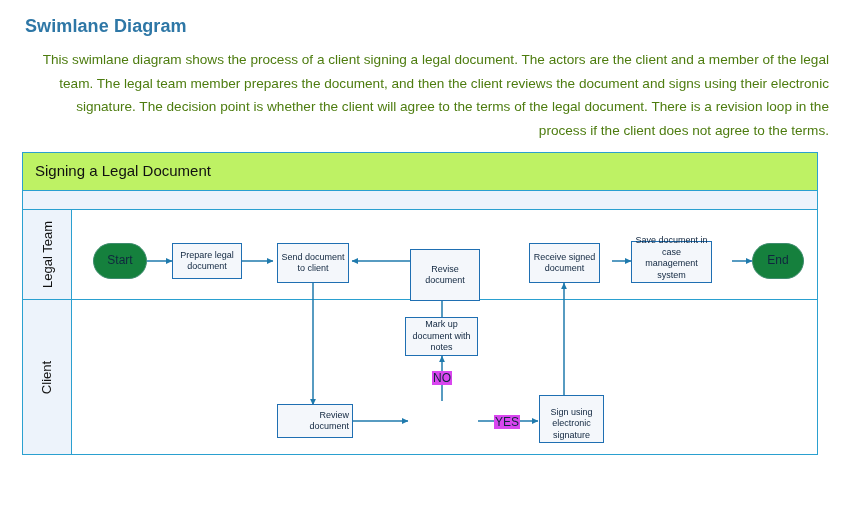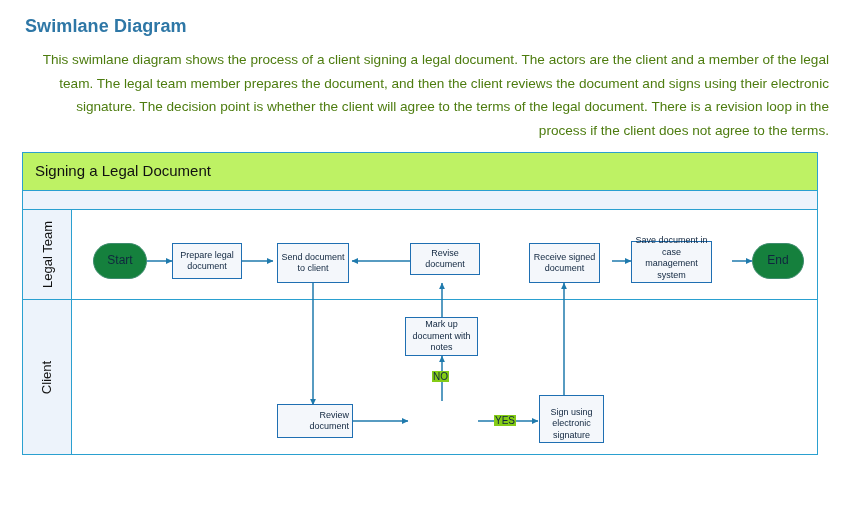--- a/index.html
+++ b/index.html
@@ -169,23 +169,23 @@
   }
   .conn-line {
     stroke: #1f7aad;
     stroke-width: 1.5;
     fill: none;
   }
   .conn-head { fill: #1f7aad; }
 
   .edge-label {
     position: absolute;
-    font-size: 10px;
+    font-size: 12px;
     color: #10263f;
-    background: #84cc16;
+    background: #d946ef;
     padding: 0 1px;
     white-space: nowrap;
   }
 </style>
 </head>
 <body>
 
 <div id="doc-heading">Swimlane Diagram</div>
 
 <div id="doc-paragraph">This swimlane diagram shows the process of a client signing a legal document. The actors are the client and a member of the legal team. The legal team member prepares the document, and then the client reviews the document and signs using their electronic signature. The decision point is whether the client will agree to the terms of the legal document. There is a revision loop in the process if the client does not agree to the terms.</div>
@@ -258,21 +258,21 @@
     </div>
 
     <div class="node process" style="left:149px; top:90px; width:70px; height:36px;">
       <span>Prepare legal document</span>
     </div>
 
     <div class="node process" style="left:254px; top:90px; width:72px; height:40px;">
       <span>Send document to client</span>
     </div>
 
-    <div class="node process" style="left:387px; top:90px; width:70px; height:32px;text-align:center;">
+    <div class="node process" style="left:387px; top:96px; width:70px; height:52px;text-align:center;">
       <span>Revise document</span>
     </div>
 
     <div class="node process" style="left:506px; top:90px; width:71px; height:40px;">
       <span>Receive signed document</span>
     </div>
 
     <div class="node process" style="left:608px; top:88px; width:81px; height:42px;align-items:flex-end;">
       <span>Save document in case management system</span>
     </div>

